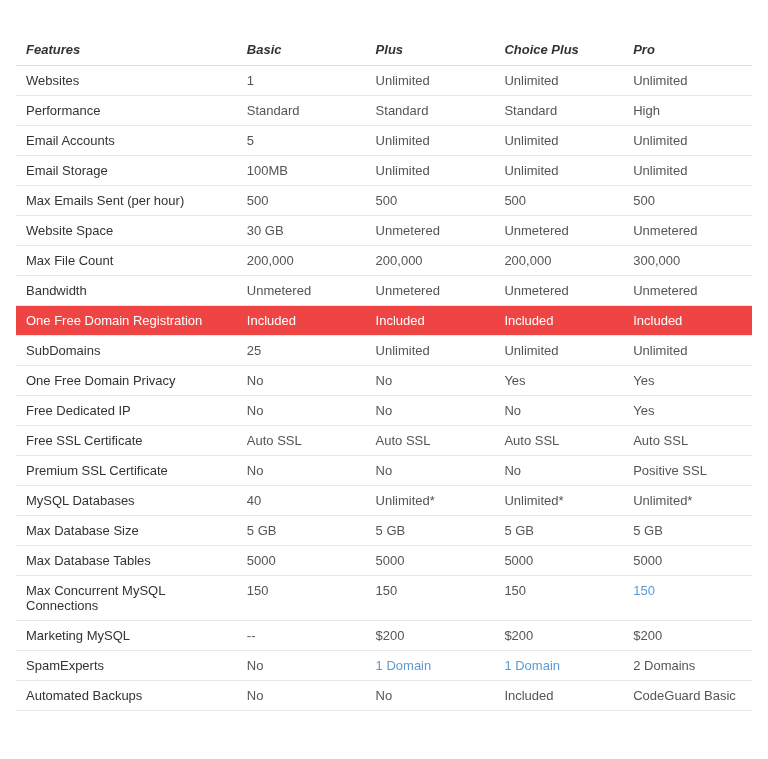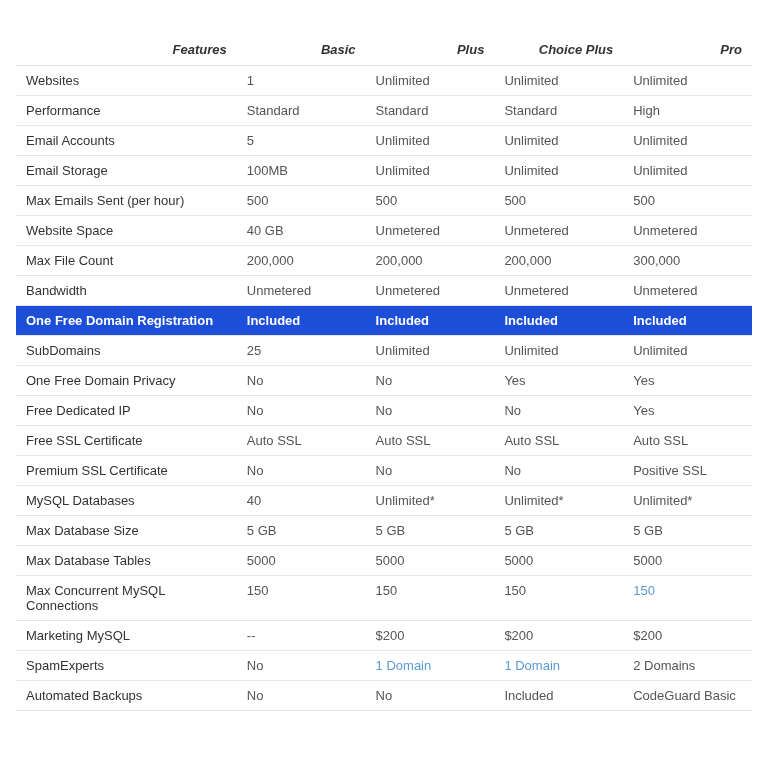--- a/index.html
+++ b/index.html
@@ -18,42 +18,42 @@
     }
     table {
       width: 100%;
       border-collapse: collapse;
     }
     thead tr th {
       font-style: italic;
       font-weight: 600;
       color: #333;
       padding: 8px 10px;
-      text-align: right;
+      text-align: left;
       border-bottom: 1px solid #ddd;
     }
     thead tr th:first-child {
       font-style: italic;
       font-weight: 700;
     }
     tbody tr td {
       padding: 7px 10px;
       border-bottom: 1px solid #e8e8e8;
       vertical-align: top;
     }
     tbody tr td:first-child {
       color: #333;
     }
     tbody tr td:not(:first-child) {
       color: #555;
     }
     tbody tr.highlighted td {
-      background-color: #1d4ed8;
+      background-color: #ef4444;
       color: #fff;
-      font-weight: 700;
+      font-weight: 400;
     }
     col.col-feature { width: 30%; }
     col.col-basic   { width: 17.5%; }
     col.col-plus    { width: 17.5%; }
     col.col-choice  { width: 17.5%; }
     col.col-pro     { width: 17.5%; }
   </style>
 </head>
 <body>
 
@@ -107,21 +107,21 @@
       </tr>
       <tr>
         <td>Max Emails Sent (per hour)</td>
         <td>500</td>
         <td>500</td>
         <td>500</td>
         <td>500</td>
       </tr>
       <tr>
         <td>Website Space</td>
-        <td>40 GB</td>
+        <td>30 GB</td>
         <td>Unmetered</td>
         <td>Unmetered</td>
         <td>Unmetered</td>
       </tr>
       <tr>
         <td>Max File Count</td>
         <td>200,000</td>
         <td>200,000</td>
         <td>200,000</td>
         <td>300,000</td>

